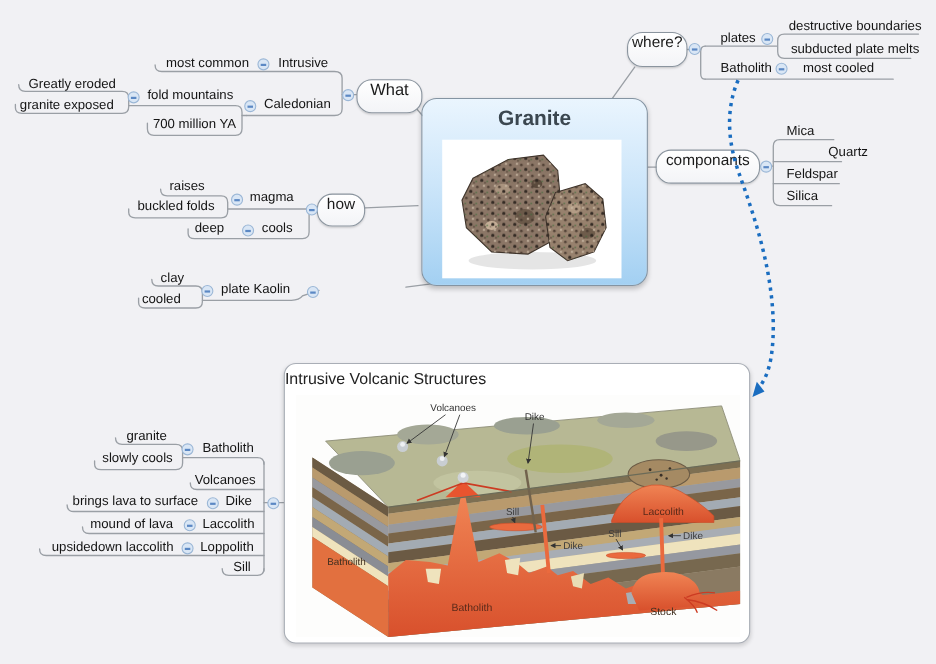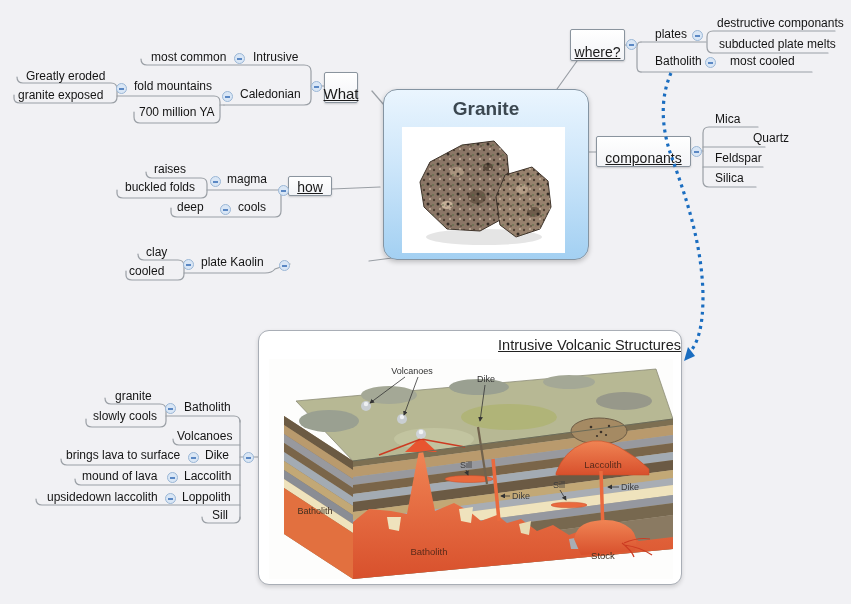--- a/index.html
+++ b/index.html
@@ -1,34 +1,34 @@
 <!DOCTYPE html>
 <html><head>
 <meta charset="utf-8">
 <style>
   html,body{margin:0;padding:0;background:#e9e9ee;}
   .canvas{position:relative;width:851px;height:604px;background:#f1f1f4;overflow:hidden;
           font-family:"Liberation Sans",sans-serif;}
   svg.layer{position:absolute;left:0;top:0;pointer-events:none;}
   .lbl{position:absolute;font-size:12px;line-height:1.1;color:#141414;white-space:nowrap;}
-  .node{position:absolute;display:flex;align-items:flex-end;justify-content:center;
-        background:linear-gradient(#ffffff,#f3f4f7);border:1.3px solid #8a949e;border-radius:2px;
-        font-size:14px;color:#1a1a1a;box-shadow:0 1px 2px rgba(0,0,0,.18);box-sizing:border-box;text-decoration:underline;}
+  .node{position:absolute;display:flex;align-items:flex-start;justify-content:center;
+        background:linear-gradient(#ffffff,#f3f4f7);border:1.3px solid #8a949e;border-radius:14px;
+        font-size:14px;color:#1a1a1a;box-shadow:0 1px 2px rgba(0,0,0,.18);box-sizing:border-box;}
   .minus{position:absolute;width:11px;height:11px;border-radius:50%;background:#d9e6f5;
          border:1px solid #9bb7d6;box-sizing:border-box;}
   .minus::after{content:"";position:absolute;left:2px;right:2px;top:4px;height:1.5px;background:#5b88c4;}
   .granite-node{position:absolute;left:383px;top:89px;width:206px;height:171px;border-radius:14px;
         border:1.5px solid #8494a2;background:linear-gradient(180deg,#eaf5fe 0%,#cde6fa 45%,#a3d0f2 100%);
         box-shadow:0 2px 5px rgba(0,0,0,.22);box-sizing:border-box;}
   .granite-title{position:absolute;left:0;right:0;top:8px;text-align:center;font-size:19px;
         font-weight:bold;color:#3b4750;}
   .granite-photo{position:absolute;left:18px;top:37px;width:163px;height:126px;background:#ffffff;}
   .image-node{position:absolute;left:258px;top:330px;width:424px;height:255px;background:#ffffff;
         border:1.4px solid #a9aeb6;border-radius:11px;box-shadow:0 2px 4px rgba(0,0,0,.15);box-sizing:border-box;}
-  .image-title{position:absolute;left:0;right:0;top:6px;text-align:right;font-size:14.5px;color:#222;text-decoration:underline;}
+  .image-title{position:absolute;left:0;right:0;top:6px;text-align:left;font-size:14.5px;color:#222;}
   .diagram{position:absolute;left:10px;top:28px;}
 </style>
 </head>
 <body>
 
 <div class="canvas">
 
   <svg class="layer" width="851" height="604">
     <g fill="none" stroke="#9a9fa5" stroke-width="1.2" stroke-linecap="round">
 
@@ -83,21 +83,21 @@
   <div class="lbl" style="left:125px;top:181px">buckled folds</div>
   <div class="lbl" style="left:227px;top:173px">magma</div>
   <div class="lbl" style="left:177px;top:201px">deep</div>
   <div class="lbl" style="left:238px;top:201px">cools</div>
 
   <div class="lbl" style="left:146px;top:246px">clay</div>
   <div class="lbl" style="left:129px;top:265px">cooled</div>
   <div class="lbl" style="left:201px;top:256px">plate Kaolin</div>
 
   <div class="lbl" style="left:655px;top:28px">plates</div>
-  <div class="lbl" style="left:717px;top:17px">destructive componants</div>
+  <div class="lbl" style="left:717px;top:17px">destructive boundaries</div>
   <div class="lbl" style="left:719px;top:38px">subducted plate melts</div>
   <div class="lbl" style="left:655px;top:55px">Batholith</div>
   <div class="lbl" style="left:730px;top:55px">most cooled</div>
 
   <div class="lbl" style="left:715px;top:113px">Mica</div>
   <div class="lbl" style="left:753px;top:132px">Quartz</div>
   <div class="lbl" style="left:715px;top:152px">Feldspar</div>
   <div class="lbl" style="left:715px;top:172px">Silica</div>
 
   <div class="lbl" style="left:115px;top:390px">granite</div>
@@ -105,24 +105,24 @@
   <div class="lbl" style="left:184px;top:401px">Batholith</div>
   <div class="lbl" style="left:177px;top:430px">Volcanoes</div>
   <div class="lbl" style="left:66px;top:449px">brings lava to surface</div>
   <div class="lbl" style="left:205px;top:449px">Dike</div>
   <div class="lbl" style="left:82px;top:470px">mound of lava</div>
   <div class="lbl" style="left:184px;top:470px">Laccolith</div>
   <div class="lbl" style="left:47px;top:491px">upsidedown laccolith</div>
   <div class="lbl" style="left:182px;top:491px">Loppolith</div>
   <div class="lbl" style="left:212px;top:509px">Sill</div>
 
-  <div class="node" style="left:324px;top:72px;width:34px;height:31px;font-size:15px">
+  <div class="node" style="left:324px;top:72px;width:60px;height:31px;font-size:15px">
       <span>What</span>
     </div>
-  <div class="node" style="left:288px;top:176px;width:44px;height:20px">
+  <div class="node" style="left:288px;top:176px;width:44px;height:30px">
       <span>how</span>
     </div>
   <div class="node" style="left:570px;top:29px;width:55px;height:32px">
       <span>where?</span>
     </div>
   <div class="node" style="left:596px;top:136px;width:95px;height:31px">
       <span>componants</span>
     </div>
 
   <div class="granite-node">

